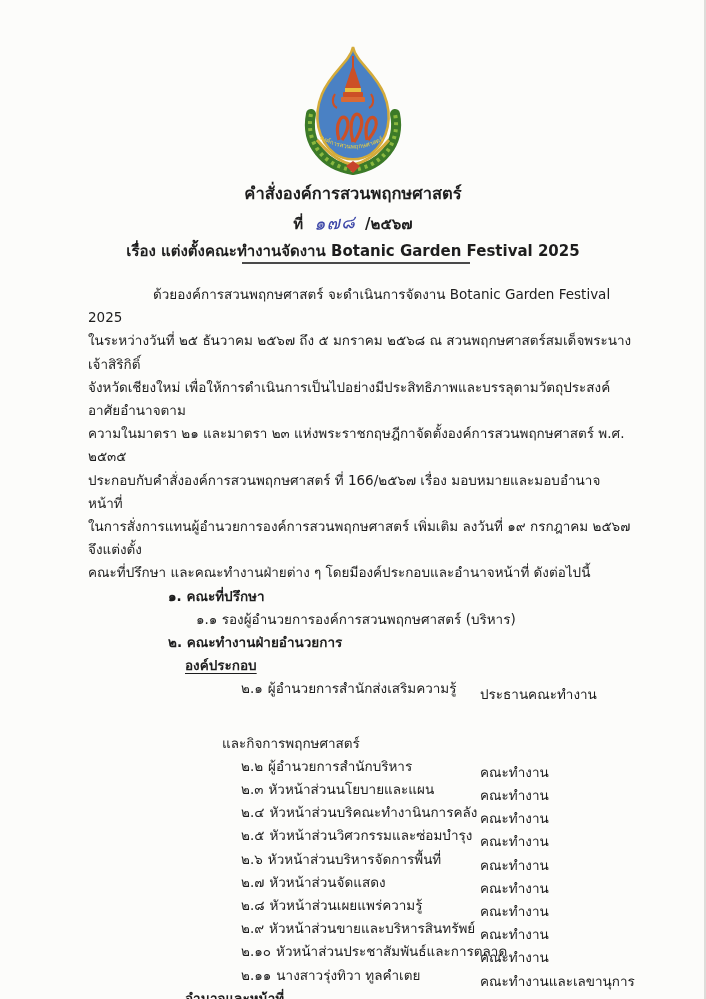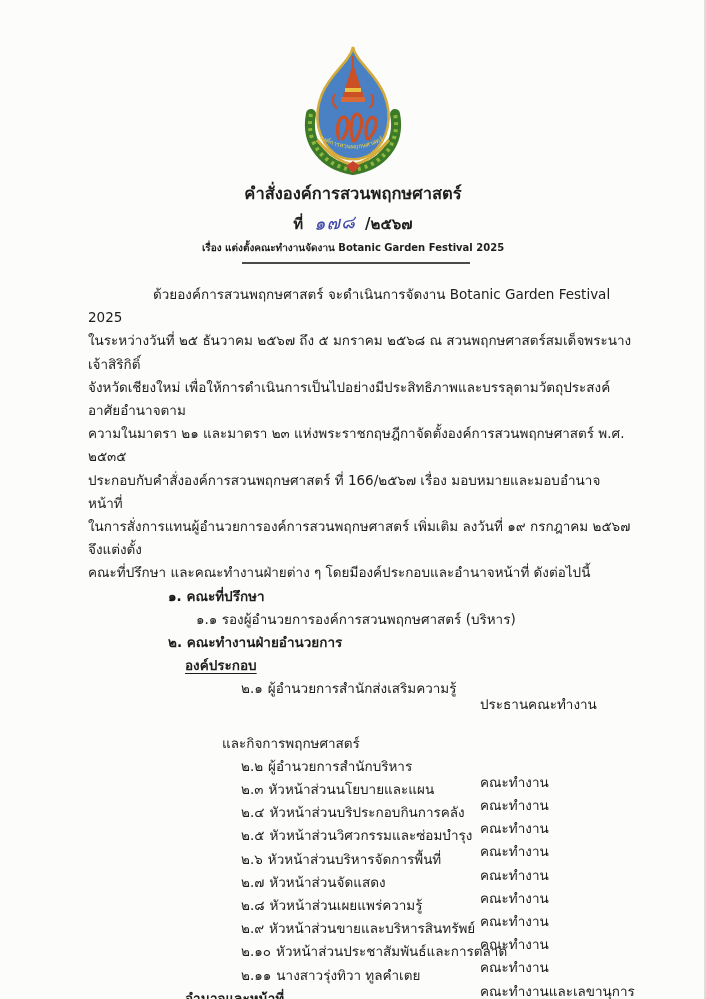--- a/index.html
+++ b/index.html
@@ -31,37 +31,37 @@
   .emblem{position:absolute;top:44px;left:297px;width:112px;height:132px;}
   
   .header{position:absolute;top:182px;left:0;width:706px;text-align:center;line-height:1.45;}
   .doc-title{font-size:16.5px;font-weight:bold;}
   .doc-number{font-size:15px;font-weight:bold;margin-top:4px;}
   .doc-number .hand{
     display:inline-block;color:var(--ink-handwritten);
     font-size:18px;font-weight:normal;font-style:italic;
     transform:rotate(-3deg);margin:0 9px 0 11px;letter-spacing:1px;
   }
-  .doc-subject{font-size:10px;font-weight:bold;margin-top:5px;}
+  .doc-subject{font-size:15px;font-weight:bold;margin-top:5px;}
   .divider{position:absolute;top:262px;left:242px;width:228px;height:2px;background:var(--divider);}
   
   .content{
     position:absolute;top:283px;left:88px;width:545px;
     font-size:13.5px;line-height:23.2px;
   }
   .row{position:relative;min-height:23px;}
   .p-line{}
   .p-line.first{text-indent:65px;}
   .sec-h{font-weight:bold;padding-left:80px;}
   .sub-h{font-weight:bold;text-decoration:underline;text-underline-offset:3px;padding-left:97px;}
   .advisor{padding-left:108px;}
   .member{padding-left:108px;}
   .member .nm-wrap{white-space:nowrap;}
   .member .num{margin-right:5px;margin-left:45px;}
-  .member .role{position:absolute;left:392px;top:16px;white-space:nowrap;}
+  .member .role{position:absolute;left:392px;top:6px;white-space:nowrap;}
   .member-cont{padding-left:134px;margin-top:31px;}
 </style>
 </head>
 <body>
 
 <div class="page">
 
   <svg class="emblem" viewBox="0 0 112 132" aria-hidden="true">
 
     <path d="M14 70 C8 100 28 122 56 126 C84 122 104 100 98 70" fill="none" stroke="var(--emblem-green)" stroke-width="10" stroke-linecap="round"></path>
@@ -132,21 +132,21 @@
 
     <div class="row member">
       <span class="nm-wrap"><span class="num">๒.๒</span><span>ผู้อำนวยการสำนักบริหาร</span></span>
       <span class="role">คณะทำงาน</span>
     </div>
     <div class="row member">
       <span class="nm-wrap"><span class="num">๒.๓</span><span>หัวหน้าส่วนนโยบายและแผน</span></span>
       <span class="role">คณะทำงาน</span>
     </div>
     <div class="row member">
-      <span class="nm-wrap"><span class="num">๒.๔</span><span>หัวหน้าส่วนบริประกอบกินการคลัง</span></span>
+      <span class="nm-wrap"><span class="num">๒.๔</span><span>หัวหน้าส่วนบริคณะทำงานินการคลัง</span></span>
       <span class="role">คณะทำงาน</span>
     </div>
     <div class="row member">
       <span class="nm-wrap"><span class="num">๒.๕</span><span>หัวหน้าส่วนวิศวกรรมและซ่อมบำรุง</span></span>
       <span class="role">คณะทำงาน</span>
     </div>
     <div class="row member">
       <span class="nm-wrap"><span class="num">๒.๖</span><span>หัวหน้าส่วนบริหารจัดการพื้นที่</span></span>
       <span class="role">คณะทำงาน</span>
     </div>

